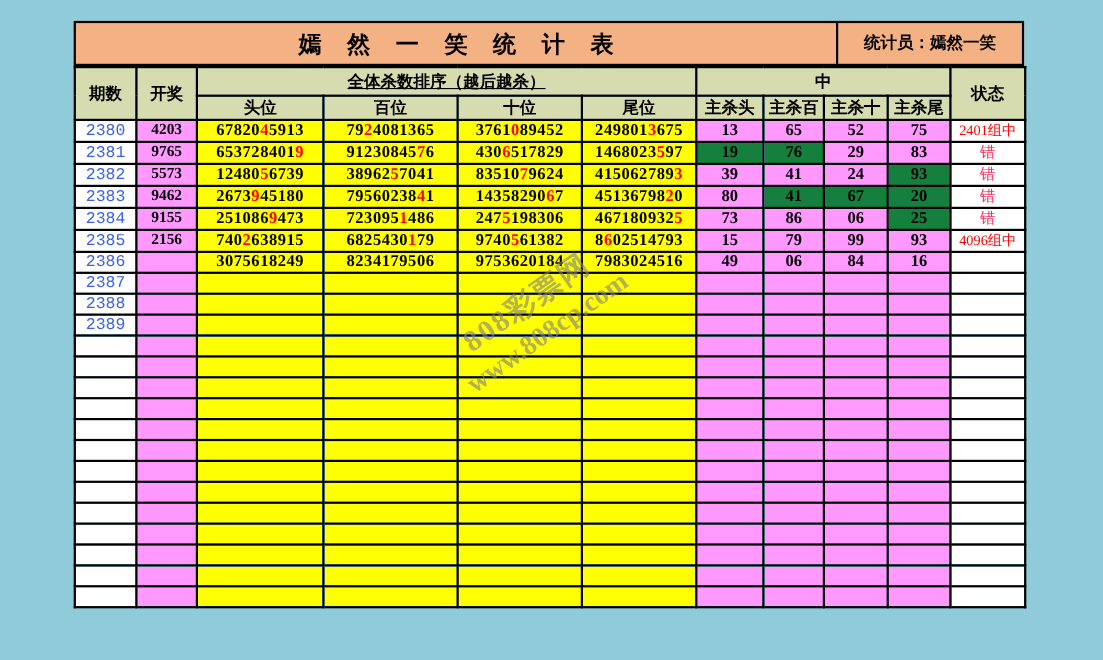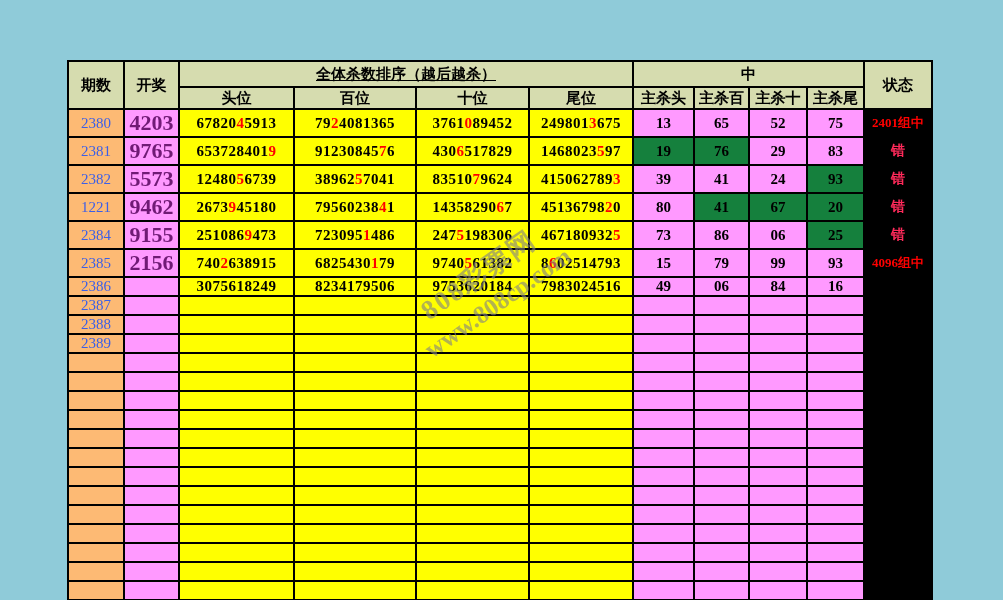--- a/index.html
+++ b/index.html
@@ -32,44 +32,48 @@
   .grid th, .grid td {
     border:2px solid #000; text-align:center; vertical-align:middle;
     padding:0; overflow:hidden; white-space:nowrap;
   }
   .grid thead th { background:#D6DCAF; font-weight:bold; font-size:15px; color:#000; }
   .grid thead tr.hrow1 th { height:26px; }
   .grid thead tr.hrow2 th { height:22px;margin-left:29px; }
   th.group-header { font-size:17px;text-decoration:underline; }
   th.hit-header { color:#FF0000; font-size:16px; }
   .grid tbody td { height:19px; }
-  .c-period { background:#fdba74; color:#3B5FE8; font-size:15px; }
-  .c-draw   { background:#FF99FF; color:#701a75; font-weight:bold; font-size:22px; }
+  .c-period { background:#ffffff; color:#3B5FE8; font-size:15px;font-family:Liberation Mono, monospace; }
+  .c-draw   { background:#FF99FF; color:#000000; font-weight:bold; font-size:14px; }
   .c-seq    { background:#FFFF00; color:#000; font-weight:bold; font-size:15px; letter-spacing:0.5px; }
   .c-seq .red-digit { color:#FF0000; }
   .c-kill   { background:#FF99FF; color:#000; font-weight:bold; font-size:15px; }
   .c-kill.red-bg { background:#15803d; }
-  .c-status { background:#000000; font-weight:bold; font-size:13px; }
+  .c-status { background:#ffffff; font-weight:normal; font-size:13px; }
   .c-status.hit  { color:#FF0000; }
   .c-status.miss { color:#FF2A5A; font-size:14px; }
   
   .watermark {
     position:absolute; left:368px; top:256px; width:240px;
     transform:rotate(-35deg); transform-origin:center;
     text-align:center; font-weight:bold; color:rgba(130,130,130,0.62);
     pointer-events:none; line-height:1.25;
   }
   .watermark .wl1 { font-size:27px; letter-spacing:2px; }
   .watermark .wl2 { font-size:25px; }
 </style>
 </head>
 <body>
 
 <div class="stage">
 
+  <div class="titlebar">
+    <div class="titlebar-main">嫣 然 一 笑 统 计 表</div>
+    <div class="titlebar-right">统计员：嫣然一笑</div>
+  </div>
 
   <table class="grid">
     <colgroup>
       <col style="width:56px">
         <col style="width:55px">
       <col style="width:115px">
         <col style="width:122px">
       <col style="width:113px">
         <col style="width:104px">
       <col style="width:61px">
@@ -131,21 +135,21 @@
           <td class="c-seq"><span>3</span><span>8</span><span>9</span><span>6</span><span>2</span><span class="red-digit">5</span><span>7</span><span>0</span><span>4</span><span>1</span></td>
           <td class="c-seq"><span>8</span><span>3</span><span>5</span><span>1</span><span>0</span><span class="red-digit">7</span><span>9</span><span>6</span><span>2</span><span>4</span></td>
           <td class="c-seq"><span>4</span><span>1</span><span>5</span><span>0</span><span>6</span><span>2</span><span>7</span><span>8</span><span>9</span><span class="red-digit">3</span></td>
           <td class="c-kill">39</td>
           <td class="c-kill">41</td>
           <td class="c-kill">24</td>
           <td class="c-kill red-bg">93</td>
           <td class="c-status miss">错</td>
         </tr>
         <tr>
-          <td class="c-period">1221</td>
+          <td class="c-period">2383</td>
           <td class="c-draw">9462</td>
           <td class="c-seq"><span>2</span><span>6</span><span>7</span><span>3</span><span class="red-digit">9</span><span>4</span><span>5</span><span>1</span><span>8</span><span>0</span></td>
           <td class="c-seq"><span>7</span><span>9</span><span>5</span><span>6</span><span>0</span><span>2</span><span>3</span><span>8</span><span class="red-digit">4</span><span>1</span></td>
           <td class="c-seq"><span>1</span><span>4</span><span>3</span><span>5</span><span>8</span><span>2</span><span>9</span><span>0</span><span class="red-digit">6</span><span>7</span></td>
           <td class="c-seq"><span>4</span><span>5</span><span>1</span><span>3</span><span>6</span><span>7</span><span>9</span><span>8</span><span class="red-digit">2</span><span>0</span></td>
           <td class="c-kill">80</td>
           <td class="c-kill red-bg">41</td>
           <td class="c-kill red-bg">67</td>
           <td class="c-kill red-bg">20</td>
           <td class="c-status miss">错</td>

